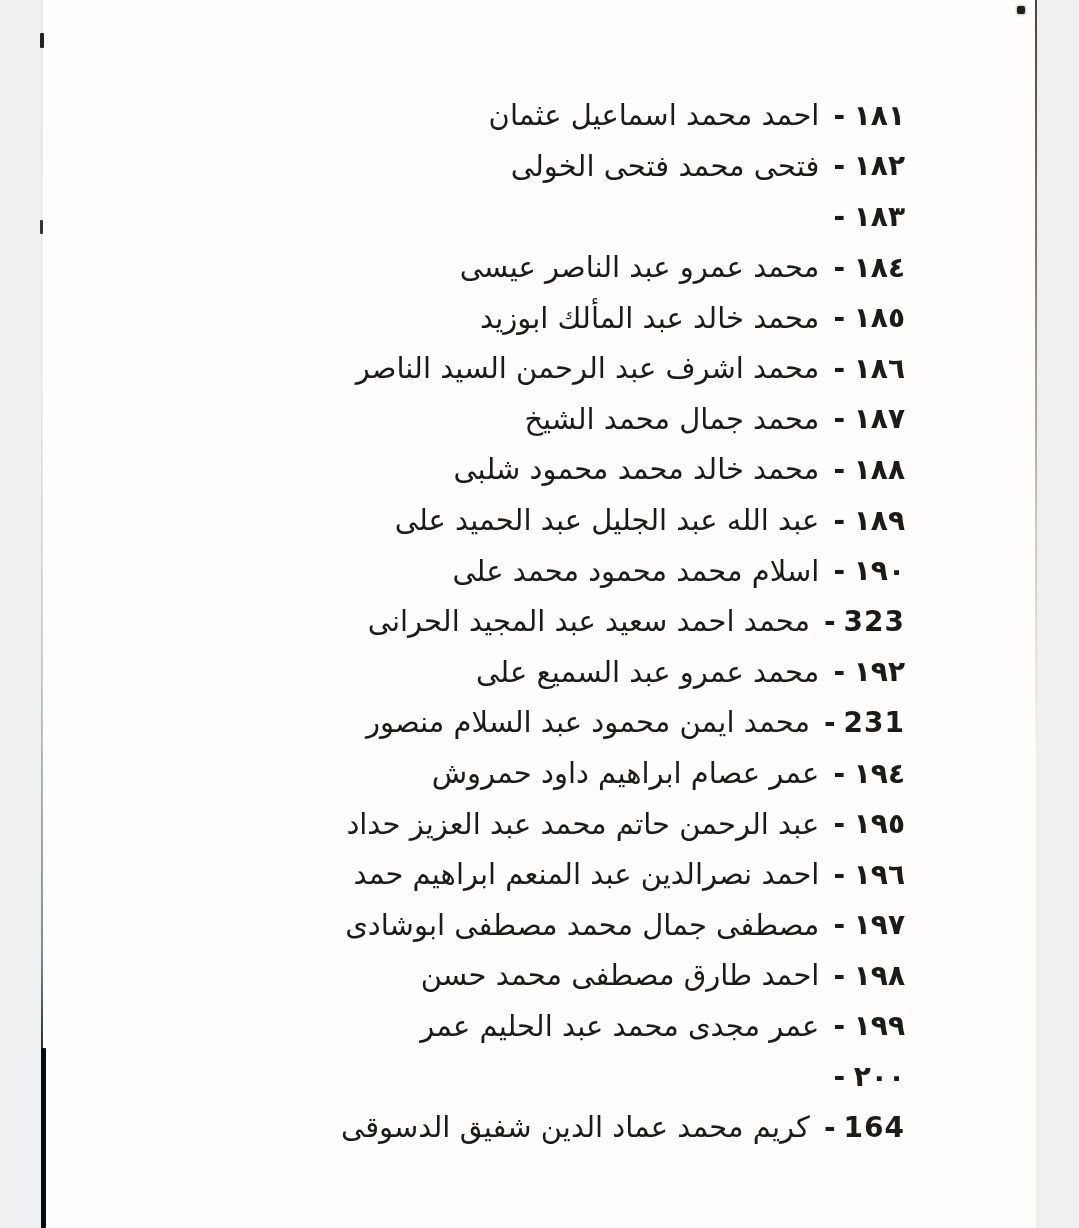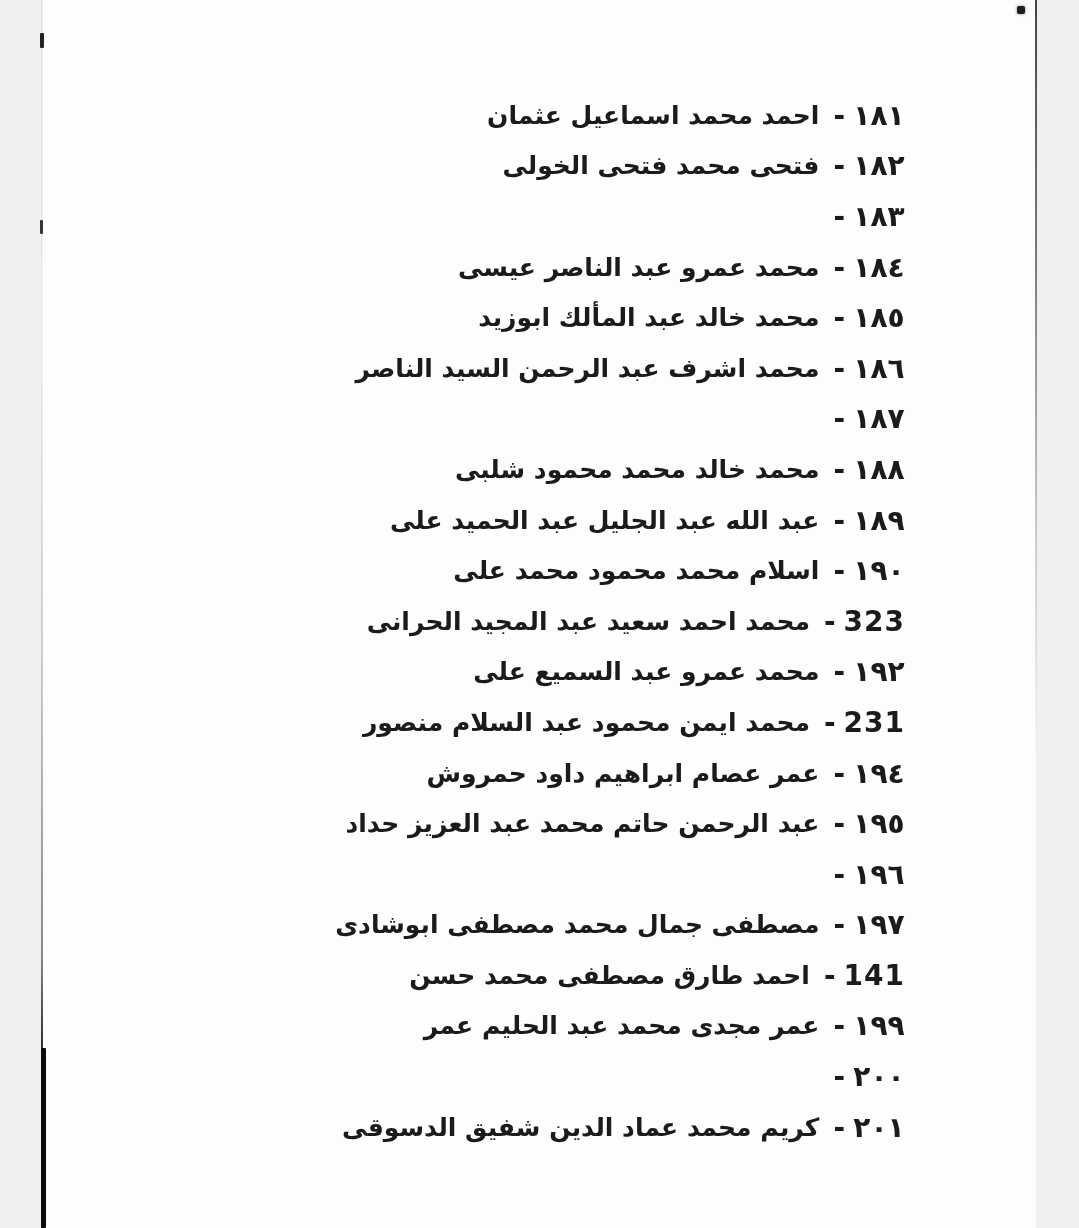--- a/index.html
+++ b/index.html
@@ -82,35 +82,35 @@
   .row {
     height: 50.6px;
     display: flex;
     align-items: center;
     justify-content: flex-start;
     direction: rtl;
     color: #1b1b1b;
   }
   .num {
     min-width: 52px;
-    text-align: center;
+    text-align: right;
     font-size: 28px;
     font-weight: 700;
     letter-spacing: 1px;
     white-space: nowrap;
   }
   .dash {
     font-size: 28px;
     font-weight: 700;
     margin-right: 8px;
     margin-left: 14px;
   }
   .name {
-    font-size: 25px;
-    font-weight: 700;
+    font-size: 29px;
+    font-weight: 400;
     white-space: nowrap;
   }
 </style>
 </head>
 <body>
 
 <div class="canvas">
   <div class="paper"></div>
 
   <div class="left-edge-line"></div>
@@ -146,20 +146,21 @@
         <span class="name">محمد خالد عبد المألك ابوزيد</span>
       </div>
       <div class="row">
         <span class="num">١٨٦</span>
         <span class="dash">-</span>
         <span class="name">محمد اشرف عبد الرحمن السيد الناصر</span>
       </div>
       <div class="row">
         <span class="num">١٨٧</span>
         <span class="dash">-</span>
+        <span class="name">محمد جمال محمد الشيخ</span>
       </div>
       <div class="row">
         <span class="num">١٨٨</span>
         <span class="dash">-</span>
         <span class="name">محمد خالد محمد محمود شلبى</span>
       </div>
       <div class="row">
         <span class="num">١٨٩</span>
         <span class="dash">-</span>
         <span class="name">عبد الله عبد الجليل عبد الحميد على</span>
@@ -190,39 +191,40 @@
         <span class="name">عمر عصام ابراهيم داود حمروش</span>
       </div>
       <div class="row">
         <span class="num">١٩٥</span>
         <span class="dash">-</span>
         <span class="name">عبد الرحمن حاتم محمد عبد العزيز حداد</span>
       </div>
       <div class="row">
         <span class="num">١٩٦</span>
         <span class="dash">-</span>
+        <span class="name">احمد نصرالدين عبد المنعم ابراهيم حمد</span>
       </div>
       <div class="row">
         <span class="num">١٩٧</span>
         <span class="dash">-</span>
         <span class="name">مصطفى جمال محمد مصطفى ابوشادى</span>
       </div>
       <div class="row">
-        <span class="num">141</span>
+        <span class="num">١٩٨</span>
         <span class="dash">-</span>
         <span class="name">احمد طارق مصطفى محمد حسن</span>
       </div>
       <div class="row">
         <span class="num">١٩٩</span>
         <span class="dash">-</span>
         <span class="name">عمر مجدى محمد عبد الحليم عمر</span>
       </div>
       <div class="row">
         <span class="num">٢٠٠</span>
         <span class="dash">-</span>
       </div>
       <div class="row">
-        <span class="num">٢٠١</span>
+        <span class="num">164</span>
         <span class="dash">-</span>
         <span class="name">كريم محمد عماد الدين شفيق الدسوقى</span>
       </div>
     </div>
 </div>
 
 </body></html>

